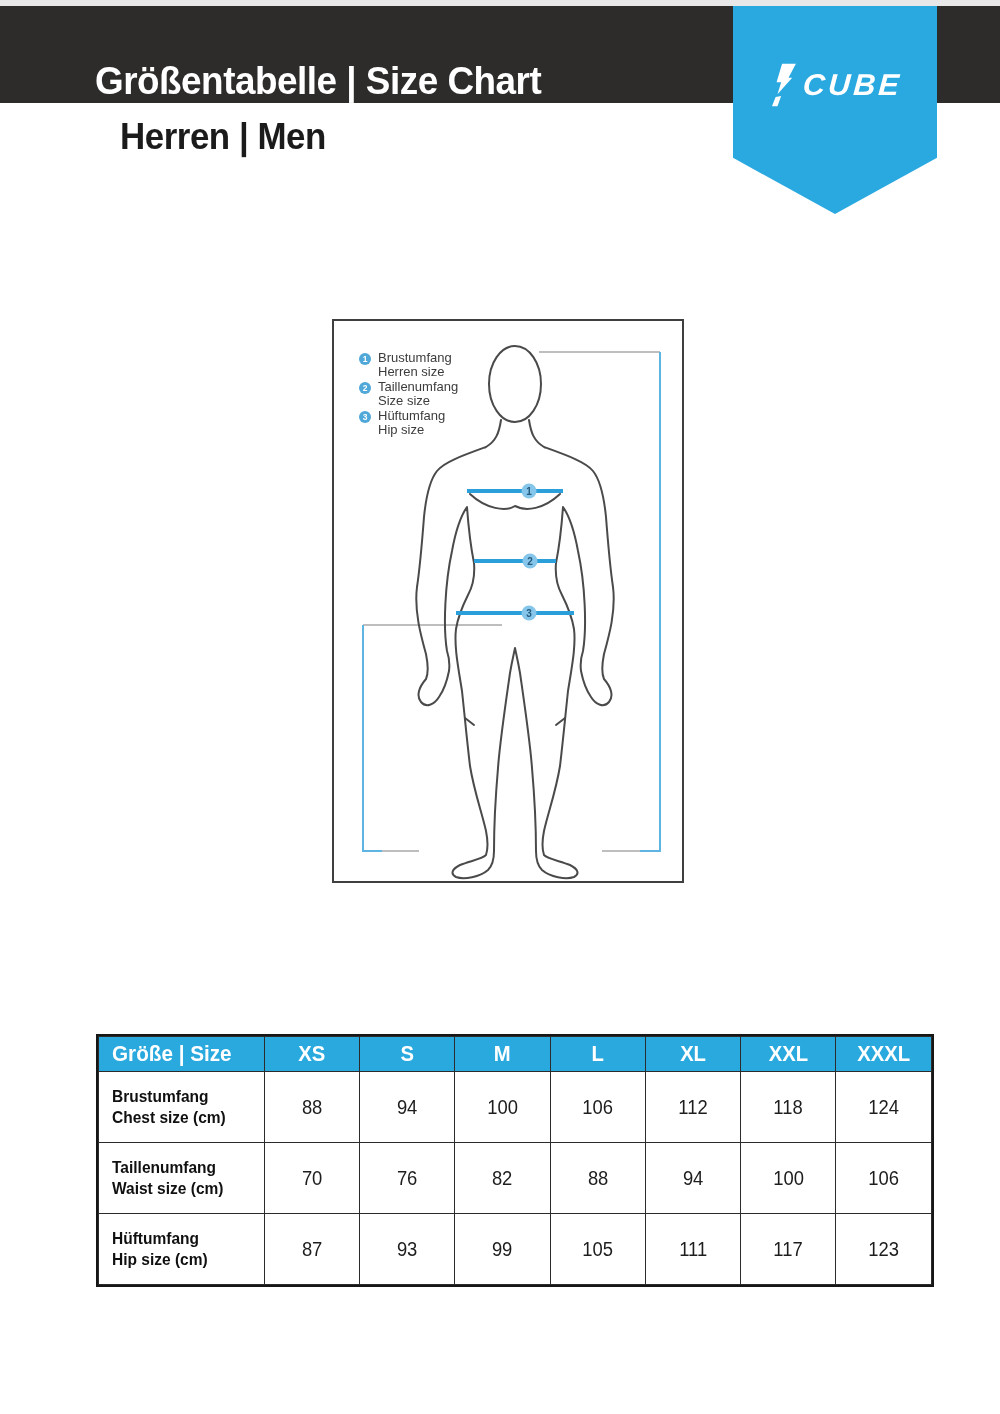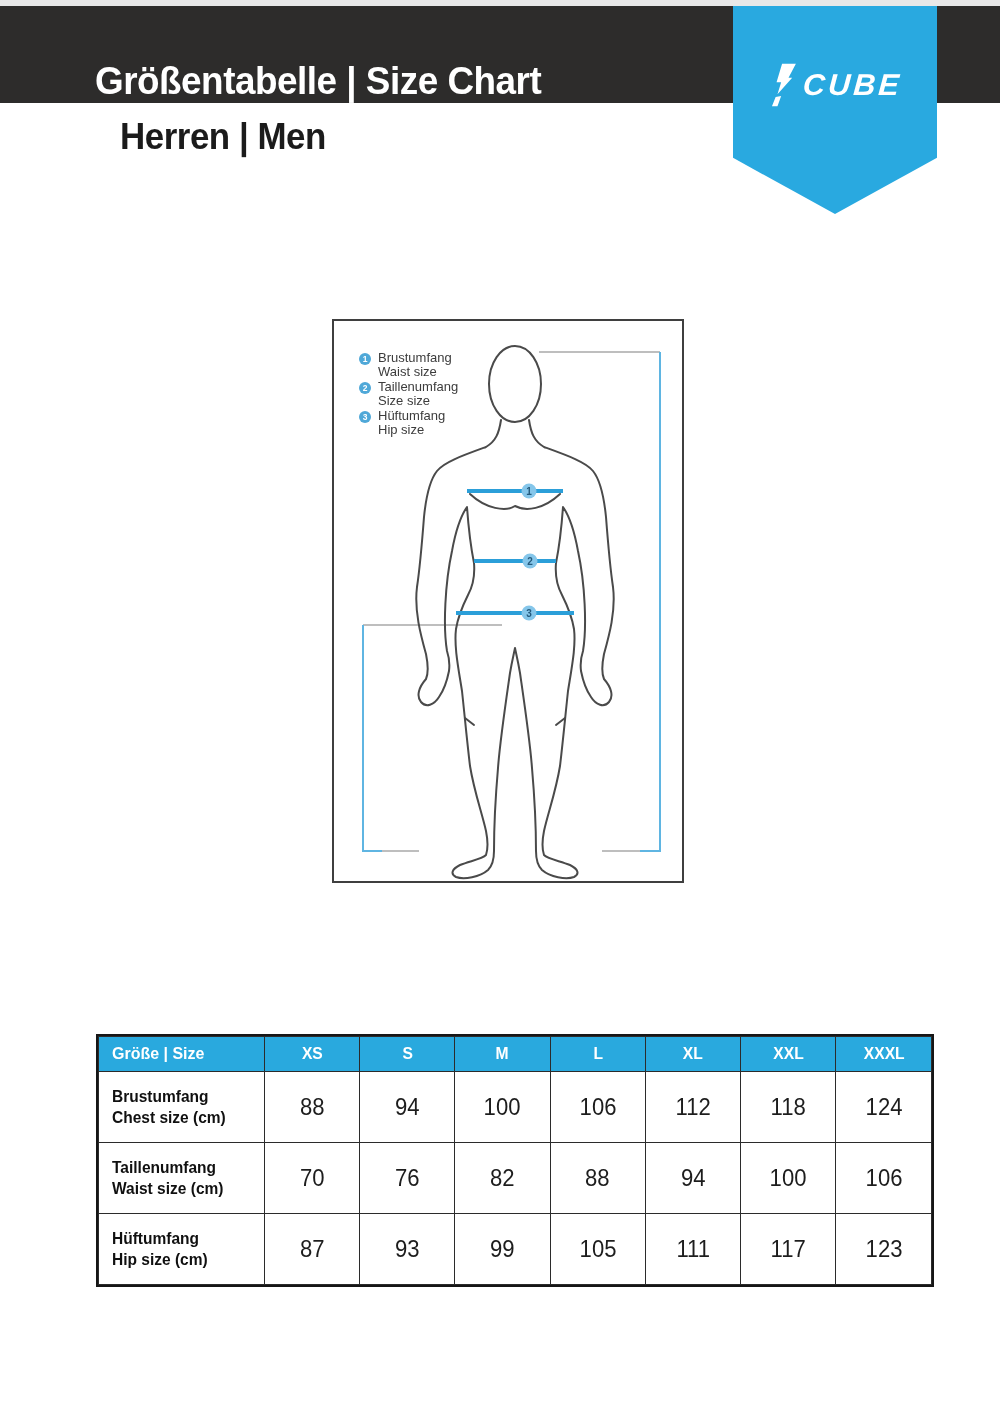--- a/index.html
+++ b/index.html
@@ -44,24 +44,24 @@
     margin:2px 7px 0 0;
   }
   .legend-text{font-size:13px;line-height:14.4px;color:#3c3c3c;}
   
   .size-table-wrap{
     position:absolute;left:96px;top:1028px;width:834px;border:2.5px solid #161616;background:#fff;
   }
   table.size-table{border-collapse:collapse;width:100%;table-layout:fixed;}
   .size-table th,.size-table td{border:1.5px solid #2b2b2b;padding:0;}
   .size-table thead th{
-    background:#29a9de;color:#ffffff;height:34px;font-size:17px;font-weight:700;text-align:center;
+    background:#29a9de;color:#ffffff;height:34px;font-size:22px;font-weight:700;text-align:center;
   }
   .size-table thead th.lbl{text-align:left;padding-left:13px;}
-  .size-table tbody td{height:70px;text-align:center;font-size:24px;color:#1d1d1d;}
+  .size-table tbody td{height:70px;text-align:center;font-size:20px;color:#1d1d1d;}
   .size-table tbody td.lbl{
     text-align:left;padding-left:13px;font-size:16.5px;font-weight:700;color:#101010;line-height:21px;
   }
   .cond{display:inline-block;transform:scaleX(0.92);}
   .cond-l{display:inline-block;transform:scaleX(0.94);transform-origin:0 50%;}
 </style>
 </head>
 <body>
 
 <div class="page">
@@ -168,21 +168,21 @@
         <circle cx="195" cy="292" r="7.5" fill="#85c6ea"></circle>
         <text x="195" y="296" text-anchor="middle" font-size="10" font-weight="bold" fill="#235a7d">3</text>
       </g>
     </svg>
 
     <div class="legend">
       <div class="legend-item">
         <span class="legend-num">1</span>
         <span class="legend-text">
           <span>Brustumfang</span><br>
-          <span>Waist size</span>
+          <span>Herren size</span>
         </span>
       </div>
       <div class="legend-item">
         <span class="legend-num">2</span>
         <span class="legend-text">
           <span>Taillenumfang</span><br>
           <span>Size size</span>
         </span>
       </div>
       <div class="legend-item">

